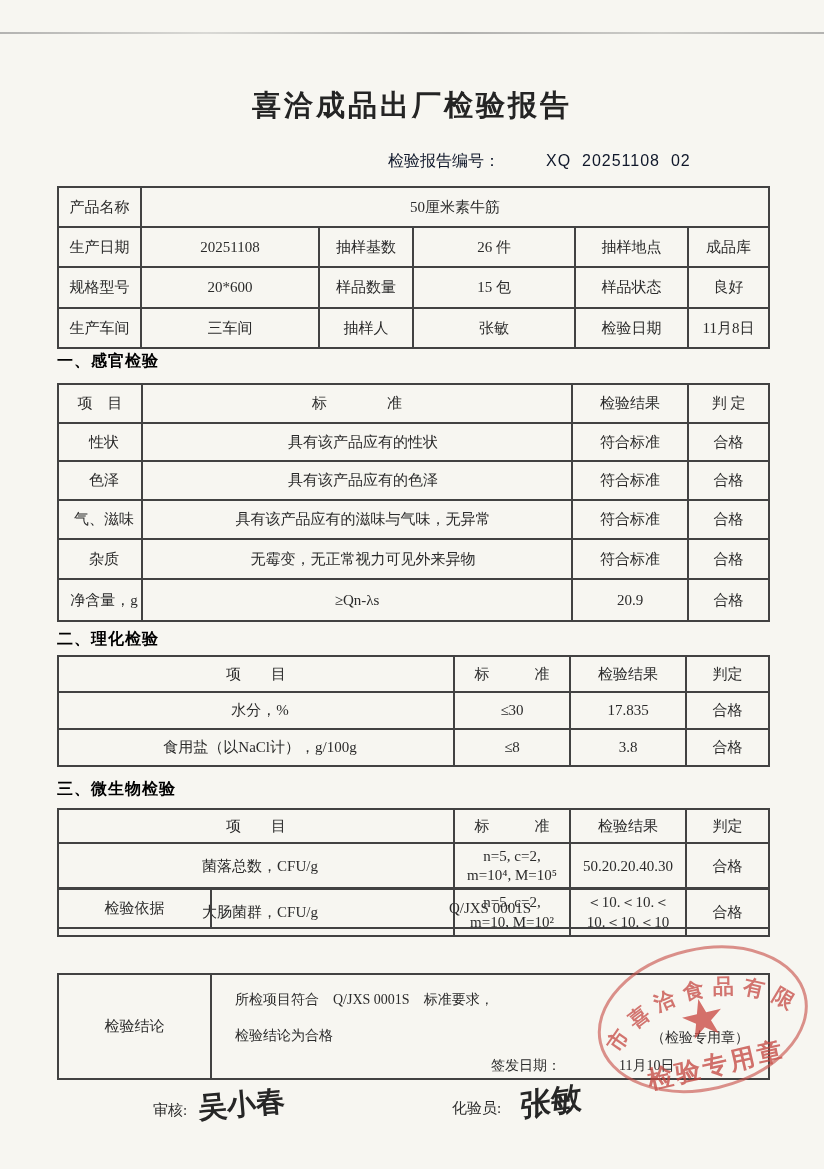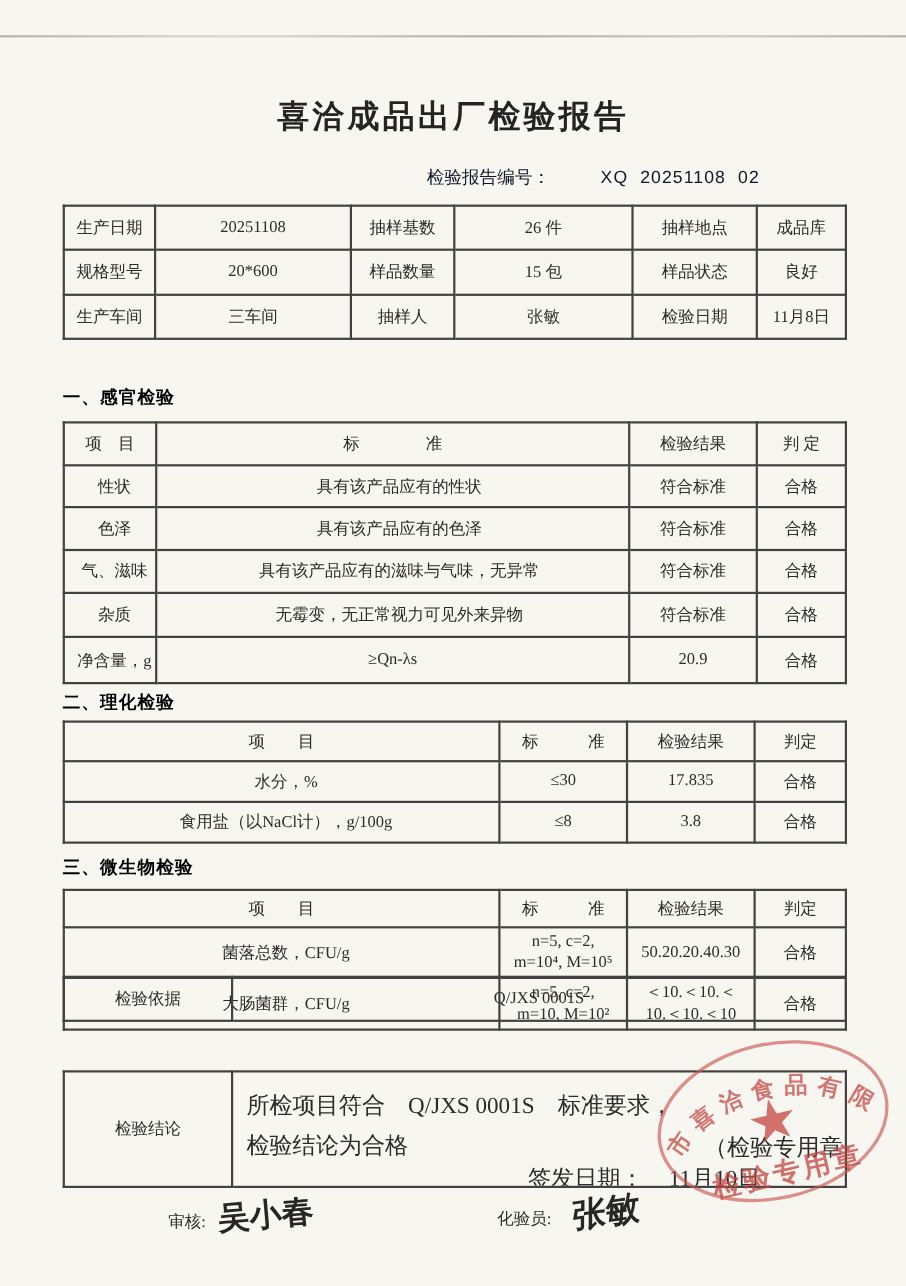--- a/index.html
+++ b/index.html
@@ -36,21 +36,21 @@
   table.tbl td, table.tbl th {
     border:2px solid #424242; font-weight:normal; font-size:15px;
     text-align:center; vertical-align:middle; color:#2b2b2b;
     overflow:hidden;
   }
   td.left { text-align:left; padding-left:8px;margin-top:32px; }
   td.padL { text-align:left; padding-left:12px; }
   .ml { white-space:pre-line; line-height:1.3;margin-left:35px; }
   .small { font-size:14px; }
   .concl-cell { position:relative; }
-  .concl-cell span { position:absolute; font-size:21px; white-space:pre; }
+  .concl-cell span { position:absolute; font-size:14px; white-space:pre;margin-left:11px; }
   .sig {
     display:inline-block; font-weight:700; color:#262626;
     font-family:"DejaVu Serif", serif;
   }
   .foot-label { position:absolute; font-size:15px; color:#2b2b2b; }
   .stamp { position:absolute; left:585px; top:936px; width:238px; height:168px;
            transform:rotate(-13deg); opacity:.88; pointer-events:none; }
 </style>
 </head>
 <body>
@@ -66,20 +66,24 @@
   <table class="tbl" style="left:57px; top:186px; width:711px;">
     <colgroup>
         <col style="width:83px">
         <col style="width:178px">
         <col style="width:94px">
         <col style="width:162px">
         <col style="width:113px">
         <col style="width:81px">
       </colgroup>
     <tbody>
+        <tr style="height:40px">
+      <td>产品名称</td>
+      <td colspan="5">50厘米素牛筋</td>
+    </tr>
     <tr style="height:40px">
       <td>生产日期</td>
       <td>20251108</td>
       <td>抽样基数</td>
       <td>26 件</td>
       <td>抽样地点</td>
       <td>成品库</td>
     </tr>
     <tr style="height:41px">
       <td>规格型号</td>

